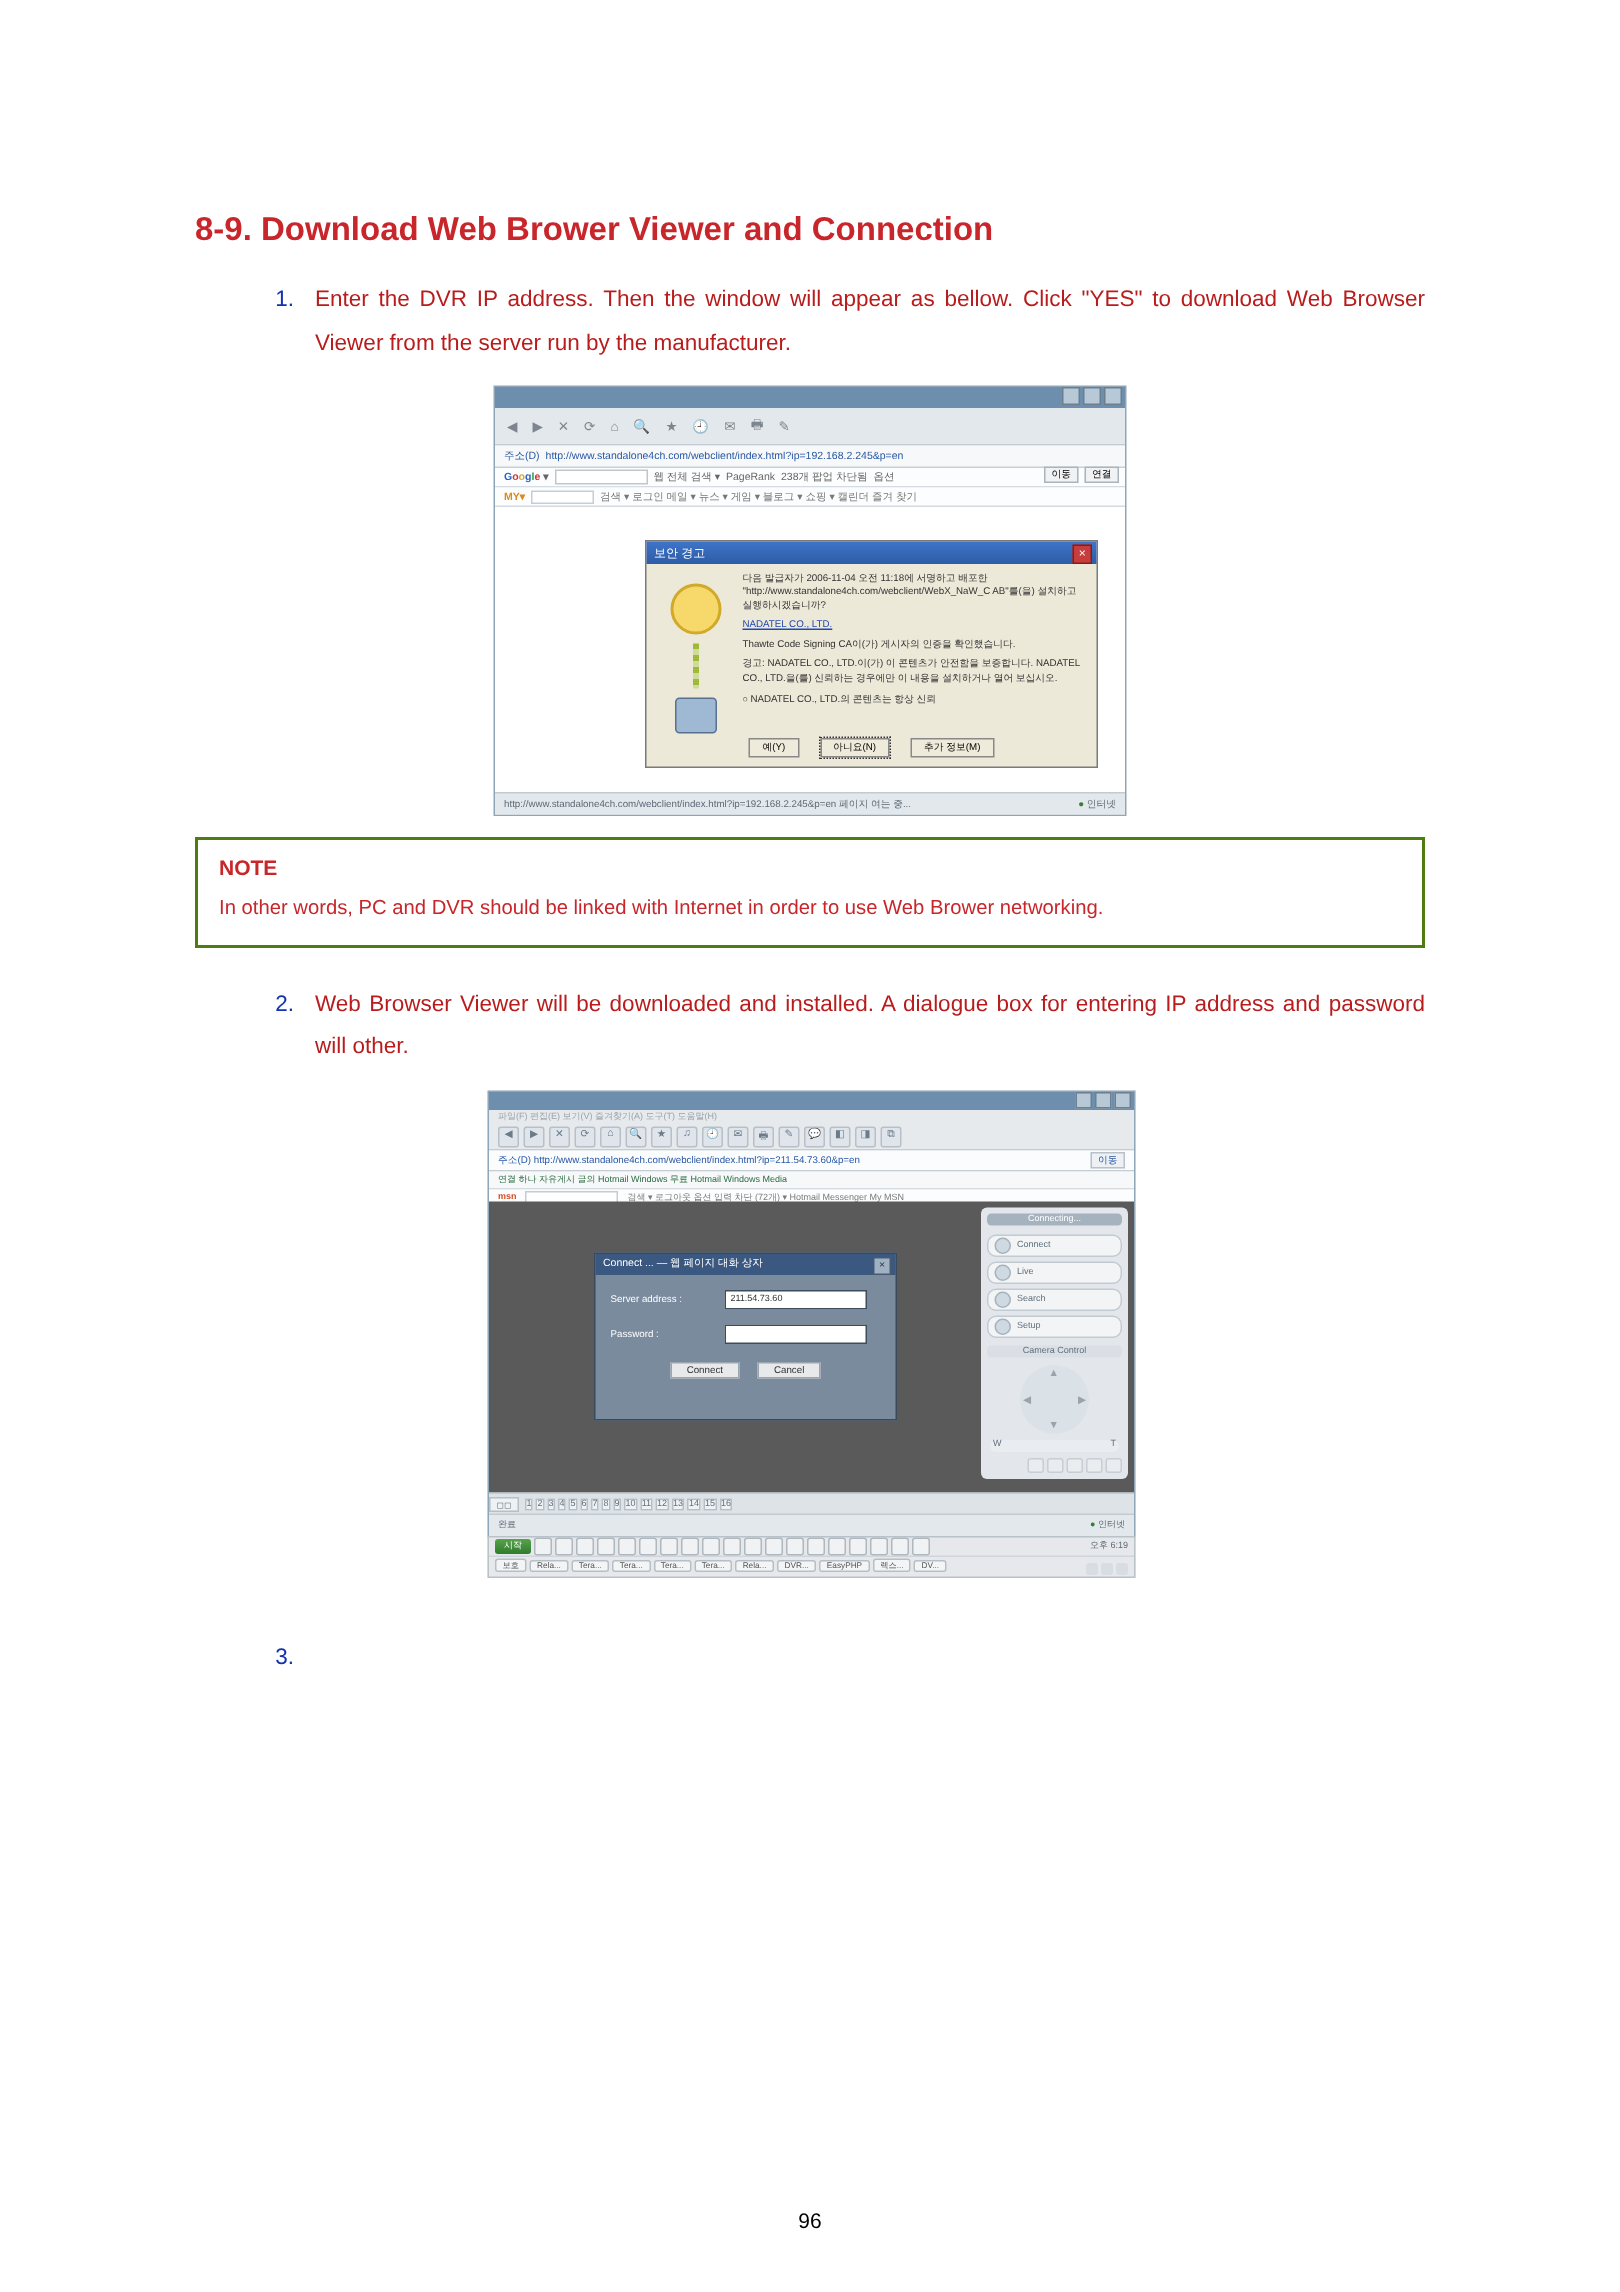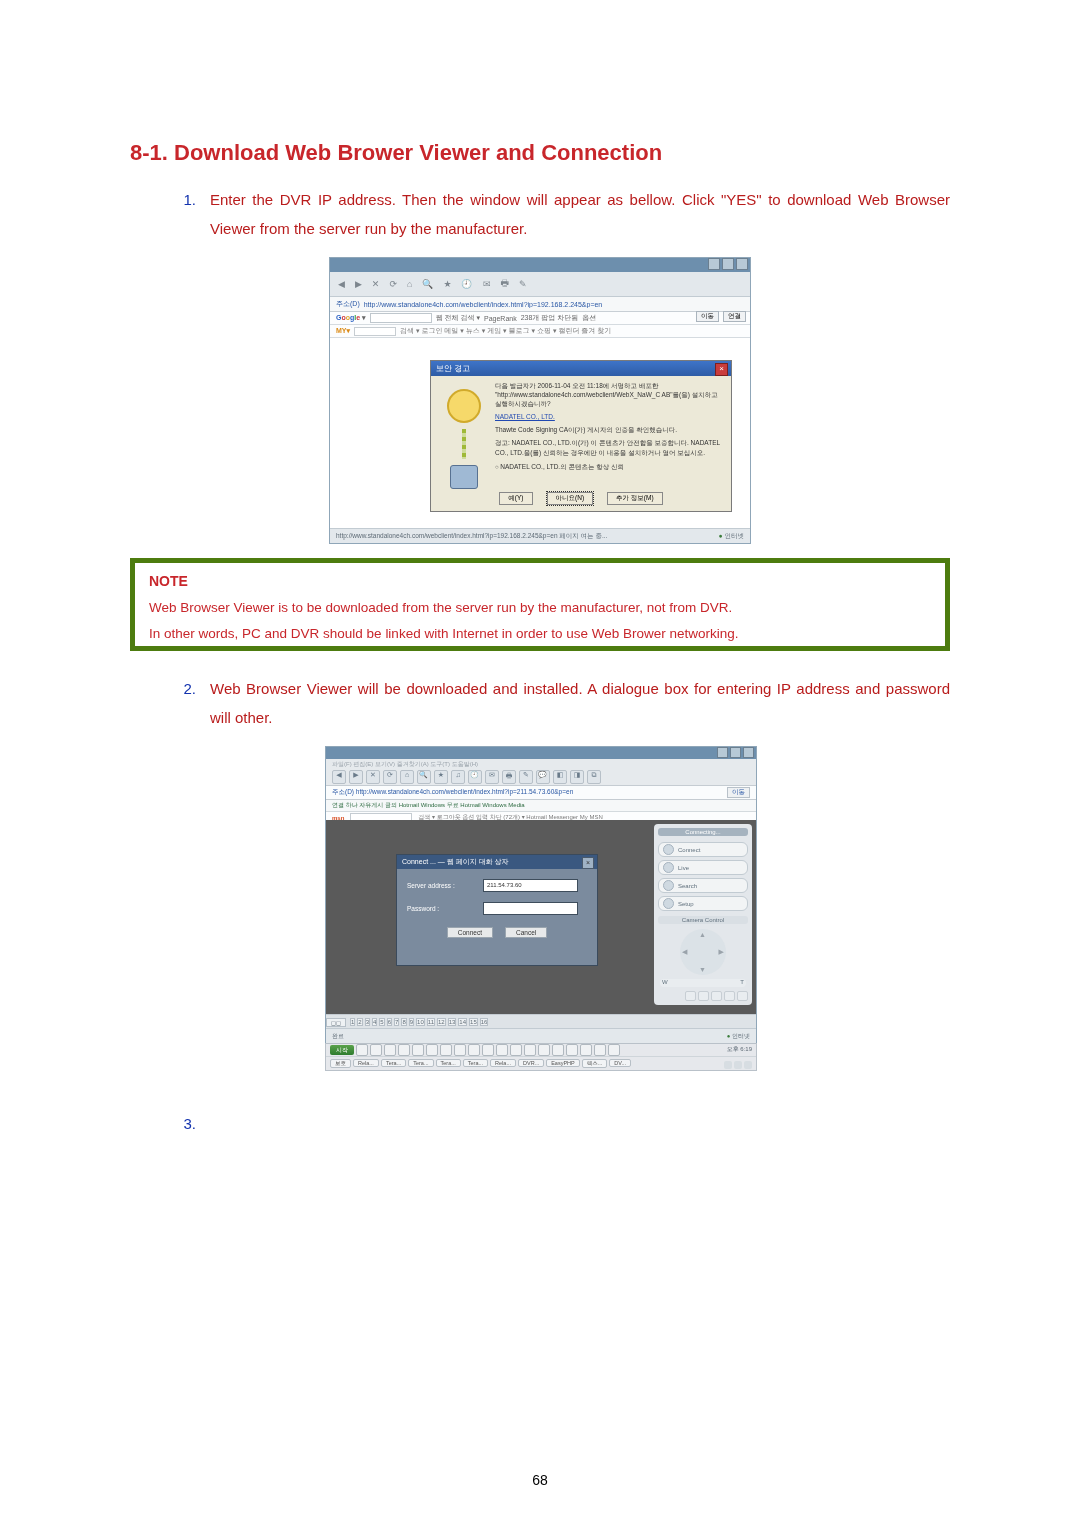--- a/index.html
+++ b/index.html
@@ -119,21 +119,21 @@
   .shot-a .dialog .link{color:#2149b1;text-decoration:underline;}
   .shot-a .dialog .radio::before{content:"○ ";font-size:6px;}
   .shot-a .dialog .btns{position:absolute;bottom:6px;left:0;right:0;display:flex;justify-content:center;gap:14px;}
   .shot-a .dialog .btns span{border:1px solid #888;background:#efebda;font-size:6.5px;padding:1px 8px;}
   .shot-a .statusbar{position:absolute;left:0;right:0;bottom:0;height:14px;background:#e3e8ec;border-top:1px solid #c2cbd2;font-size:6.5px;color:#5d6a75;display:flex;align-items:center;justify-content:space-between;padding:0 6px;}
   .shot-a .addrright{position:absolute;right:4px;top:53px;display:flex;gap:4px;font-size:6.5px;align-items:center;}
   .shot-a .addrright span{border:1px solid #aab4bd;background:#f0f2f4;padding:0 4px;}
 
   
   .notebox{
-    border:5px solid #4d7c0f; padding:10px 14px 0 14px; margin-top:4px; margin-bottom:24px;
+    border:2px solid #4d7c0f; padding:10px 14px 12px 14px; margin-top:4px; margin-bottom:24px;
   }
   .note-title{color:#C8262B;font-weight:bold;font-size:14px;margin-bottom:6px;}
   .note-line{color:#C8262B;font-size:13.5px;line-height:1.9;}
 
   
   .shot-b{width:430px;height:296px;margin:6px auto 16px auto;border:1px solid #8fa6b8;background:#eef2f4;position:relative;}
   .shot-b .titlebar{height:12px;background:#6d8fad;}
   .shot-b .titlebar .winbtn{position:absolute;right:2px;top:0;display:flex;gap:2px;}
   .shot-b .titlebar .winbtn span{width:9px;height:9px;background:#b7c9d6;border:1px solid #6b7f90;}
   .shot-b .titlebar .blue{width:9px;height:9px;background:#1b4fa6;border:1px solid #0f326b;}
@@ -176,21 +176,21 @@
   .shot-b .taskbar .tray span{width:8px;height:8px;background:#d7dde2;border-radius:2px;}
   .shot-b-shell{position:relative;width:430px;margin:6px auto 40px auto;height:324px;}
 
   .pagenum{position:absolute;left:0;right:0;bottom:40px;text-align:center;font-size:14px;color:#000;}
 </style>
 </head>
 <body>
 
 <div class="page">
 
-  <div class="h2">8-1. Download Web Brower Viewer and Connection</div>
+  <div class="h2">8-9. Download Web Brower Viewer and Connection</div>
 
   <div class="list-block">
     <div class="list-item">
       <div class="list-num">1.</div>
       <div class="list-text">Enter the DVR IP address. Then the window will appear as bellow. Click "YES" to download Web Browser Viewer from the server run by the manufacturer.</div>
     </div>
   </div>
 
   <div class="shot-a">
     <div class="titlebar">
@@ -260,21 +260,20 @@
       </div>
     </div>
     <div class="statusbar">
       <span style="overflow:hidden;white-space:nowrap;max-width:300px;">http://www.standalone4ch.com/webclient/index.html?ip=192.168.2.245&amp;p=en 페이지 여는 중...</span>
       <span><span style="color:#3a7b3a;">●</span> <span>인터넷</span></span>
     </div>
   </div>
 
   <div class="notebox">
     <div class="note-title">NOTE</div>
-    <div class="note-line">Web Browser Viewer is to be downloaded from the server run by the manufacturer, not from DVR.</div>
     <div class="note-line">In other words, PC and DVR should be linked with Internet in order to use Web Brower networking.</div>
   </div>
 
   <div class="list-block">
     <div class="list-item">
       <div class="list-num">2.</div>
       <div class="list-text">Web Browser Viewer will be downloaded and installed. A dialogue box for entering IP address and password will other.</div>
     </div>
   </div>
 
@@ -426,14 +425,14 @@
     </div>
   </div>
   </div>
 
   <div class="list-block">
     <div class="list-item">
       <div class="list-num">3.</div>
     </div>
   </div>
 
-  <div class="pagenum">68</div>
+  <div class="pagenum">96</div>
 </div>
 
 </body></html>

